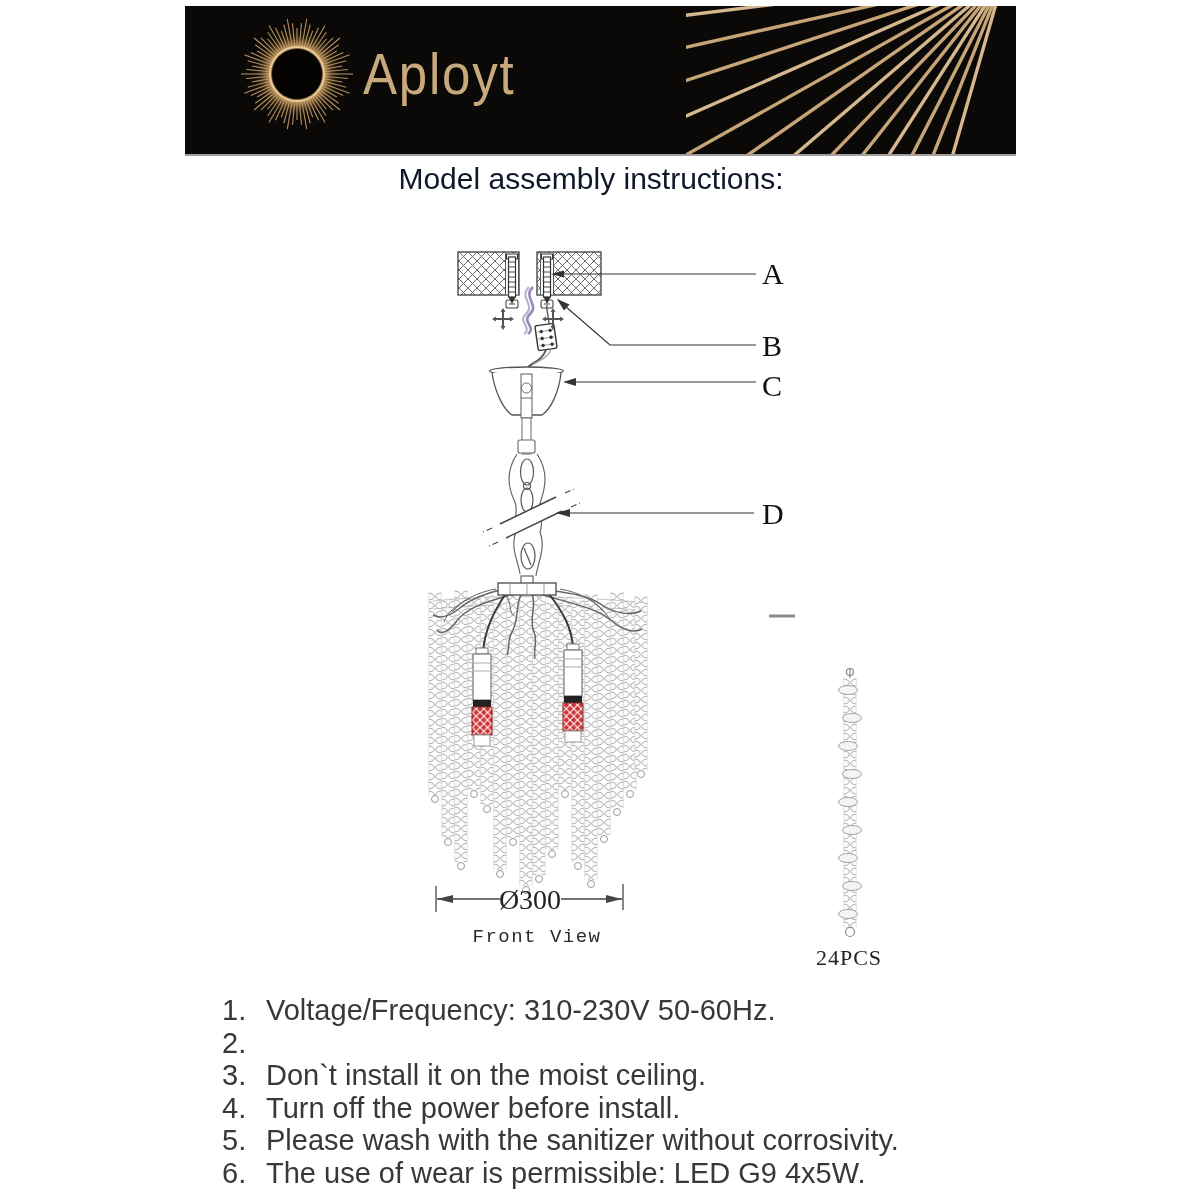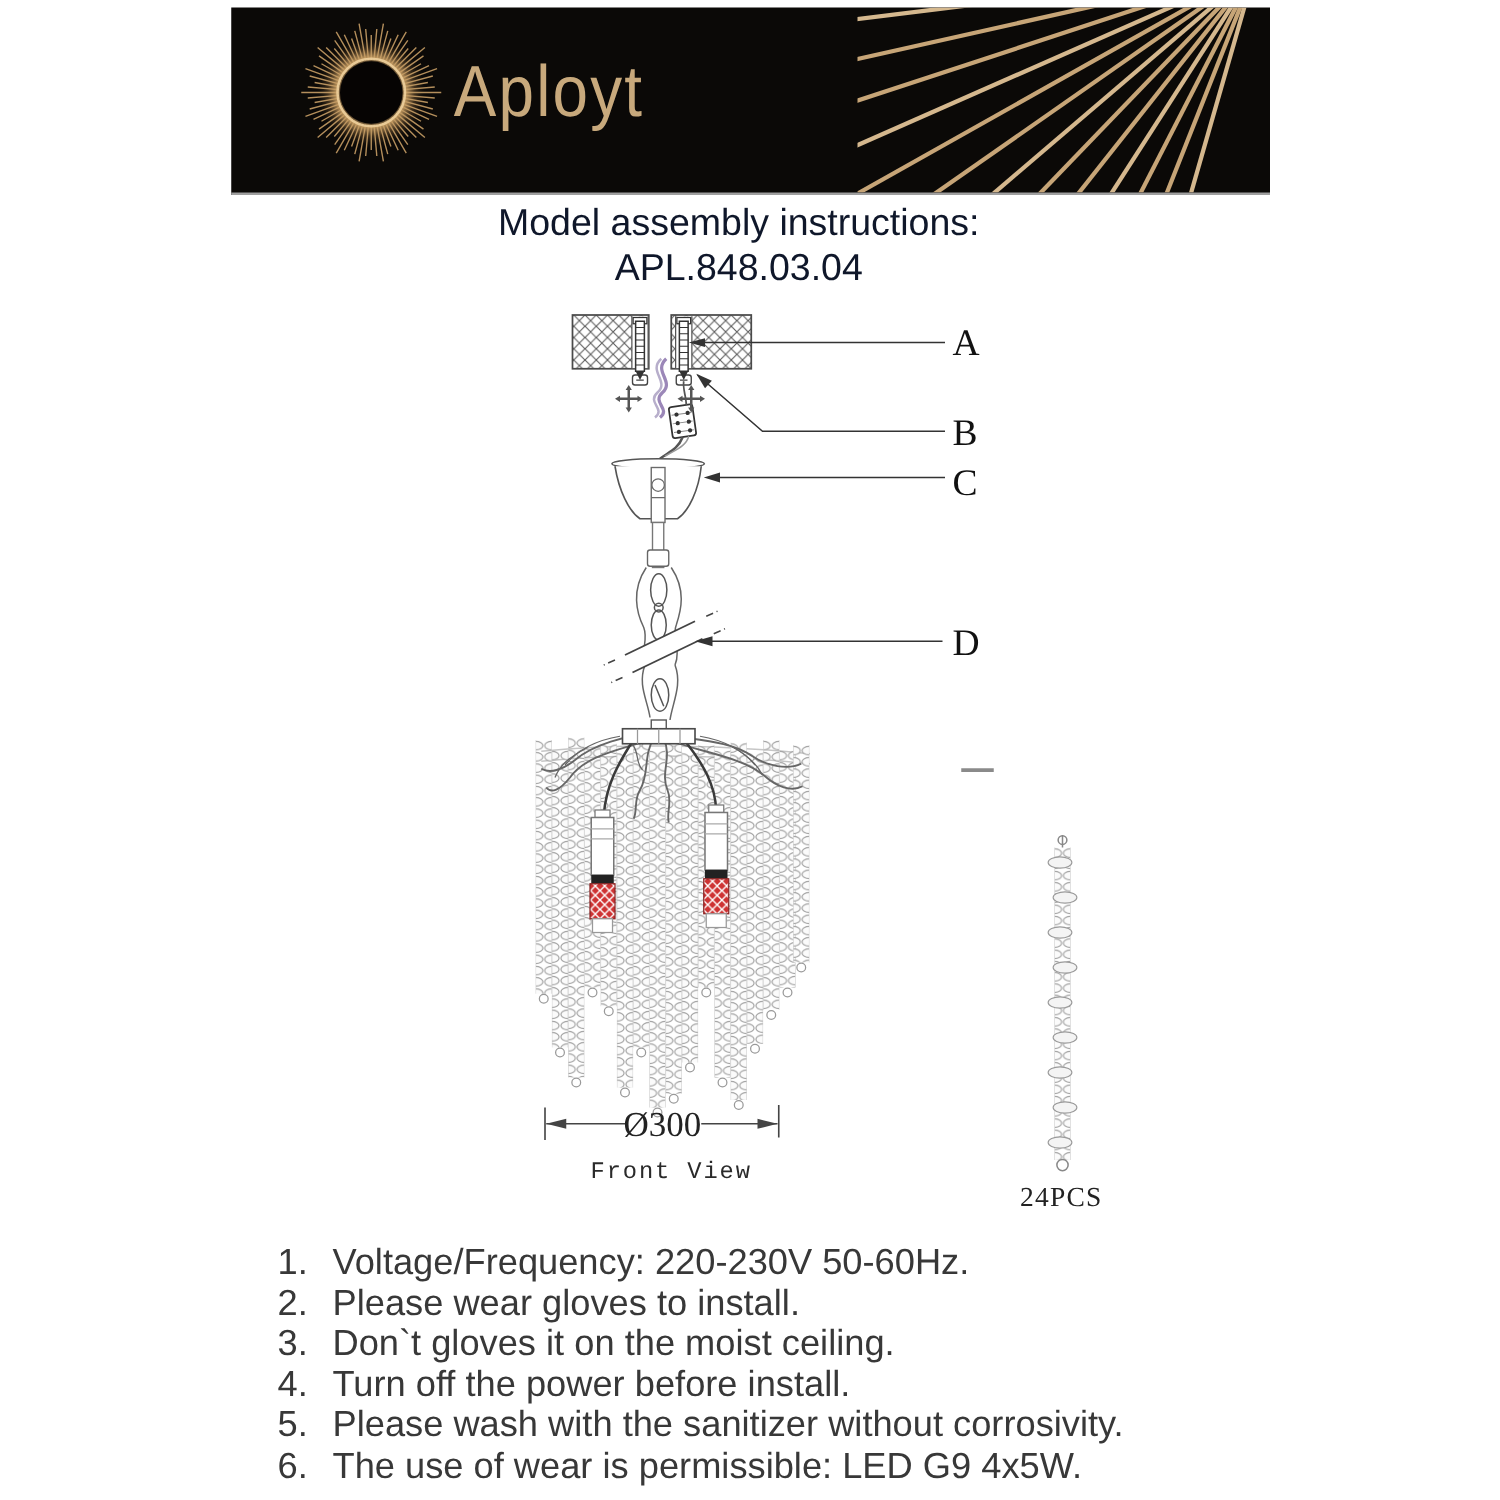--- a/index.html
+++ b/index.html
@@ -132,21 +132,20 @@
         <line x1="295.33953582936283" y1="-17.25231928658121" x2="-135.20928341274322" y2="224.95361426837582" stroke="#d2ae7d" stroke-width="3.4" stroke-opacity="0.95"></line>
         <line x1="294.20738762435155" y1="-19.51612684442724" x2="-157.85224751296948" y2="179.67746311145515" stroke="#e0c296" stroke-width="3.4" stroke-opacity="0.95"></line>
         <line x1="293.30072666035903" y1="-21.879292118681956" x2="-175.98546679281935" y2="132.41415762636086" stroke="#d2ae7d" stroke-width="3.4" stroke-opacity="0.95"></line>
         <line x1="292.62814554067256" y1="-24.319418929835916" x2="-189.4370891865487" y2="83.61162140328166" stroke="#d2ae7d" stroke-width="3.4" stroke-opacity="0.95"></line>
         <line x1="292.1960184481118" y1="-26.81338171884182" x2="-198.07963103776478" y2="33.7323656231636" stroke="#e0c296" stroke-width="3.4" stroke-opacity="0.95"></line>
       </svg>
   </div>
 
   <div class="title-wrap">
     <div>Model assembly instructions:</div>
-    <div>APL.848.03.04</div>
   </div>
 
   <svg class="diagram" id="diagram" width="540" height="745" viewBox="380 240 540 745">
     <defs>
       <pattern id="hatch" width="9" height="9" patternUnits="userSpaceOnUse">
         <path d="M0 0 L9 9 M9 0 L0 9" stroke="#5b5b5b" stroke-width="0.9" fill="none"></path>
       </pattern>
       <pattern id="beads" width="13" height="9" patternUnits="userSpaceOnUse">
         <ellipse cx="6.5" cy="4.5" rx="5.8" ry="3.4" fill="#fbfbfb" stroke="#9e9e9e" stroke-width="0.9"></ellipse>
         <path d="M6.5 0 V9" stroke="#c9c9c9" stroke-width="0.8"></path>
@@ -390,29 +389,28 @@
           <ellipse cx="-2" cy="236" rx="9.5" ry="4.5" fill="#f4f4f4" stroke="#9a9a9a" stroke-width="0.9"></ellipse>
           <circle cx="0" cy="254" r="4.5" fill="#fff" stroke="#888" stroke-width="1.2"></circle>
         </g>
       </g>
     <text x="849" y="965" text-anchor="middle" class="pcs">24PCS</text>
   </svg>
 
   <div class="instructions">
     <div class="inst-row">
       <span class="inst-num">1.</span>
-      <span class="inst-text">Voltage/Frequency: 220-230V 50-60Hz.</span>
+      <span class="inst-text">Voltage/Frequency: 310-230V 50-60Hz.</span>
     </div>
     <div class="inst-row">
       <span class="inst-num">2.</span>
-      <span class="inst-text">Please wear gloves to install.</span>
     </div>
     <div class="inst-row">
       <span class="inst-num">3.</span>
-      <span class="inst-text">Don`t gloves it on the moist ceiling.</span>
+      <span class="inst-text">Don`t install it on the moist ceiling.</span>
     </div>
     <div class="inst-row">
       <span class="inst-num">4.</span>
       <span class="inst-text">Turn off the power before install.</span>
     </div>
     <div class="inst-row">
       <span class="inst-num">5.</span>
       <span class="inst-text">Please wash with the sanitizer without corrosivity.</span>
     </div>
     <div class="inst-row">

